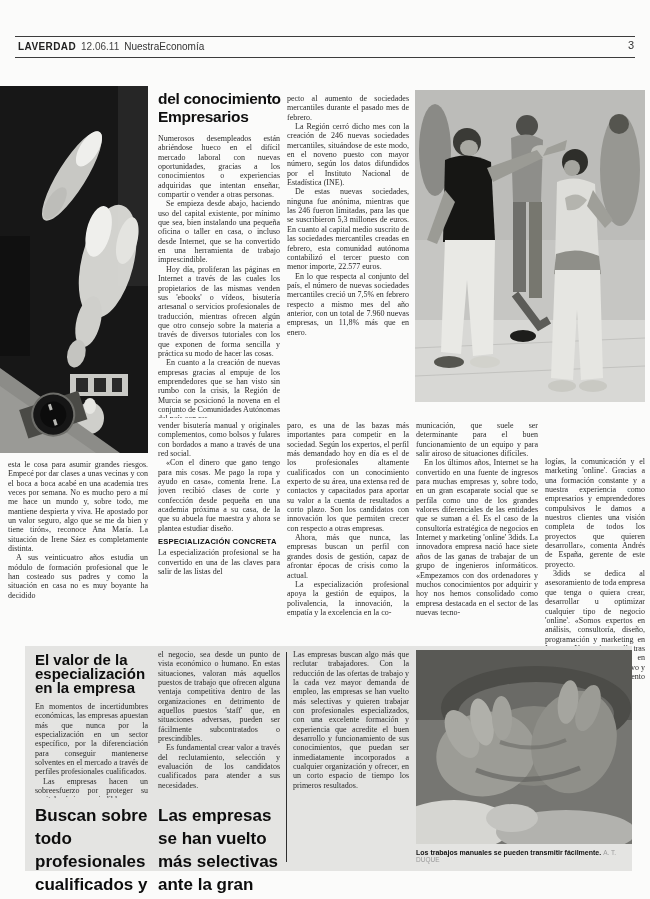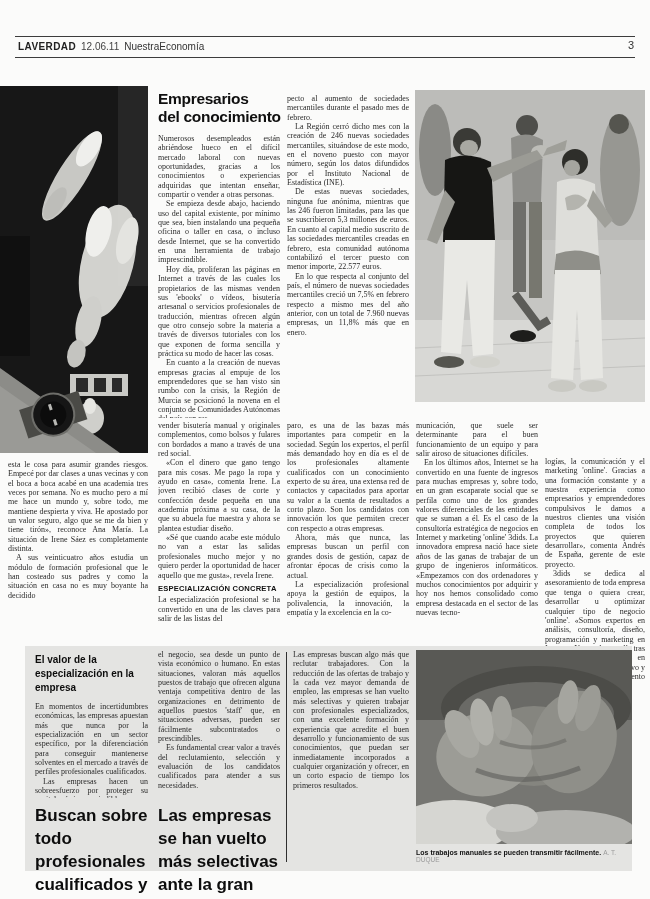--- a/index.html
+++ b/index.html
@@ -30,21 +30,21 @@
   }
   .subhead {
     font-family:"Liberation Sans", sans-serif; font-weight:bold;
     font-size:7.6px; letter-spacing:.2px; color:#111; margin:4px 0 2px 0;
   }
 
   
   .panel { background:#e4e4e2; }
   .side-title {
     font-family:"Liberation Sans", sans-serif; font-weight:bold;
-    font-size:10px; line-height:14px; color:#0d0d0d;
+    font-size:15px; line-height:14px; color:#0d0d0d;
   }
   .pull-quote {
     font-family:"Liberation Sans", sans-serif; font-weight:bold;
     font-size:17px; line-height:23px; color:#0d0d0d;
   }
   .vrule { border-left:1px solid #2f2f2f; width:0; }
 
   .caption { font-family:"Liberation Sans", sans-serif; font-size:7px; font-weight:bold; color:#111; }
   .caption .credit { font-weight:normal; color:#9a9a9a; font-size:6.5px; margin-left:2px; }
 
@@ -102,22 +102,22 @@
       </g>
     </svg>
   </div>
 
   <div class="abs bt" style="left:8px; top:460px; width:140px; height:182px;">
     <p class="ni">esta le cosa para asumir grandes riesgos. Empecé por dar clases a unas vecinas y con el boca a boca acabé en una academia tres veces por semana. No es mucho pero a mí me hace un mundo y, sobre todo, me mantiene despierta y viva. He apostado por un valor seguro, algo que se me da bien y tiene tirón», reconoce Ana María. La situación de Irene Sáez es completamente distinta.</p>
     <p>A sus veinticuatro años estudia un módulo de formación profesional que le han costeado sus padres y como la situación en casa no es muy boyante ha decidido</p>
   </div>
 
   <div class="abs headline" style="left:158px; top:90px; width:145px;">
+    <div>del conocimiento</div>
     <div>Empresarios</div>
-    <div>del conocimiento</div>
   </div>
 
   <div class="abs bt" style="left:158px; top:134px; width:122px; height:284px;">
     <p class="ni">Numerosos desempleados están abriéndose hueco en el difícil mercado laboral con nuevas oportunidades, gracias a los conocimientos o experiencias adquiridas que intentan enseñar, compartir o vender a otras personas.</p>
     <p>Se empieza desde abajo, haciendo uso del capital existente, por mínimo que sea, bien instalando una pequeña oficina o taller en casa, o incluso desde Internet, que se ha convertido en una herramienta de trabajo imprescindible.</p>
     <p>Hoy día, proliferan las páginas en Internet a través de las cuales los propietarios de las mismas venden sus 'ebooks' o vídeos, bisutería artesanal o servicios profesionales de traducción, mientras ofrecen algún que otro consejo sobre la materia a través de diversos tutoriales con los que exponen de forma sencilla y práctica su modo de hacer las cosas.</p>
     <p>En cuanto a la creación de nuevas empresas gracias al empuje de los emprendedores que se han visto sin rumbo con la crisis, la Región de Murcia se posicionó la novena en el conjunto de Comunidades Autónomas del país con res-</p>
   </div>
 
   <div class="abs bt" style="left:287px; top:94px; width:122px; height:324px;">
@@ -168,21 +168,20 @@
       <ellipse cx="147" cy="296" rx="14" ry="6" fill="#c9c9c3"></ellipse>
       <ellipse cx="178" cy="296" rx="14" ry="6" fill="#c9c9c3"></ellipse>
 
       <path d="M150 108 Q162 100 172 110 Q164 122 152 120 Z" fill="#b4b4ae"></path>
     </svg>
   </div>
 
   <div class="abs bt" style="left:158px; top:421px; width:122px; height:222px;">
     <p class="ni">vender bisutería manual y originales complementos, como bolsos y fulares con bordados a mano a través de una red social.</p>
     <p>«Con el dinero que gano tengo para mis cosas. Me pago la ropa y ayudo en casa», comenta Irene. La joven recibió clases de corte y confección desde pequeña en una academia próxima a su casa, de la que su abuela fue maestra y ahora se plantea estudiar diseño.</p>
-    <p>«Sé que cuando acabe este módulo no van a estar las salidas profesionales mucho mejor y no quiero perder la oportunidad de hacer aquello que me gusta», revela Irene.</p>
     <div class="subhead">ESPECIALIZACIÓN CONCRETA</div>
     <p class="ni">La especialización profesional se ha convertido en una de las claves para salir de las listas del</p>
   </div>
 
   <div class="abs bt" style="left:287px; top:421px; width:122px; height:222px;">
     <p class="ni">paro, es una de las bazas más importantes para competir en la sociedad. Según los expertos, el perfil más demandado hoy en día es el de los profesionales altamente cualificados con un conocimiento experto de su área, una extensa red de contactos y capacitados para aportar su valor a la cuenta de resultados a corto plazo. Son los candidatos con innovación los que permiten crecer con respecto a otras empresas.</p>
     <p>Ahora, más que nunca, las empresas buscan un perfil con grandes dosis de gestión, capaz de afrontar épocas de crisis como la actual.</p>
     <p>La especialización profesional apoya la gestión de equipos, la polivalencia, la innovación, la empatía y la excelencia en la co-</p>
   </div>
 

